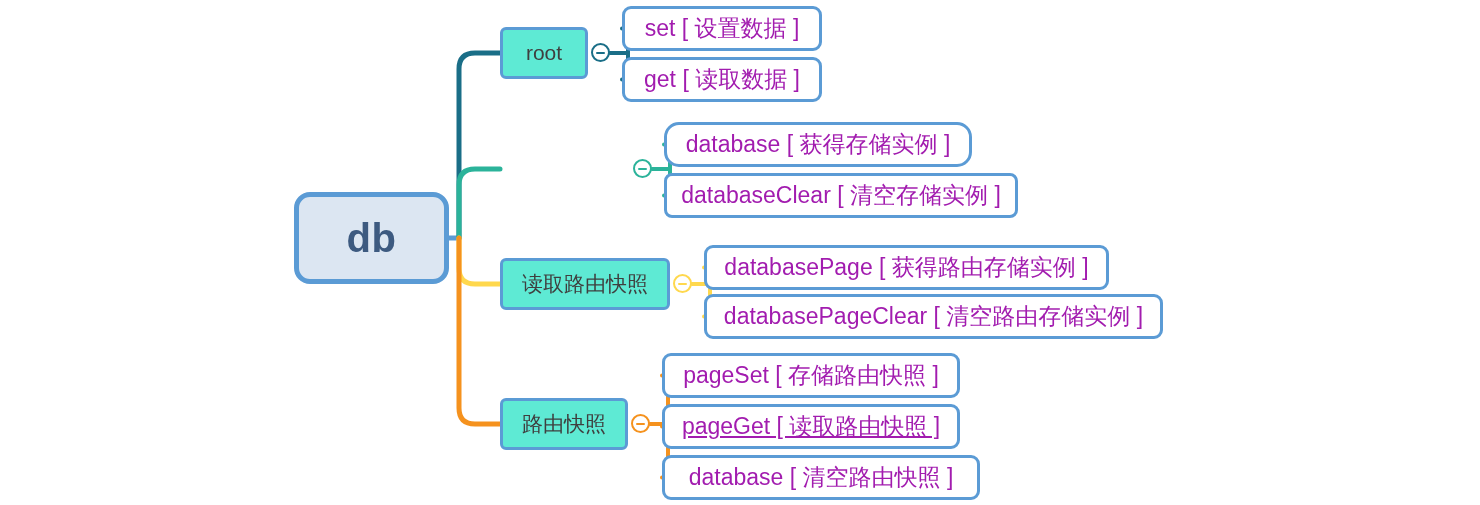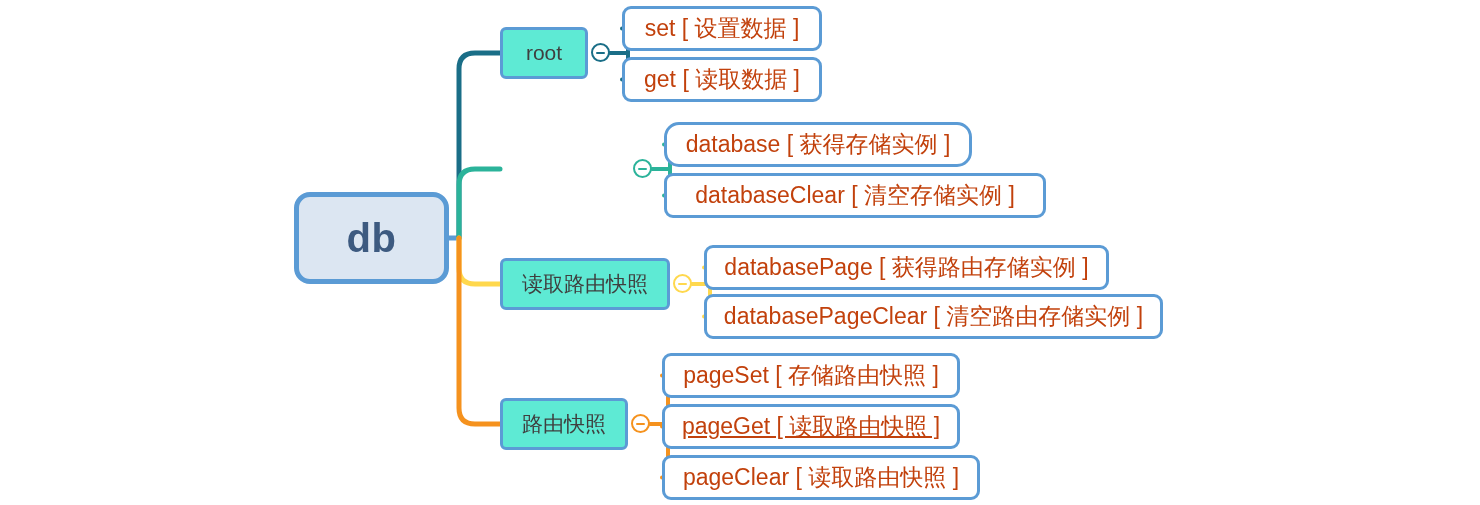--- a/index.html
+++ b/index.html
@@ -50,21 +50,21 @@
     border-radius: 6px;
     font-size: 21px;
     color: #3f3f3f;
   }
 
   .node-leaf {
     background: #ffffff;
     border: 3px solid #5b9bd5;
     border-radius: 9px;
     font-size: 23px;
-    color: #c2410c;
+    color: #a21caf;
     padding: 0 14px;
   }
 
   
   .toggle {
     position: absolute;
     width: 19px;
     height: 19px;
     border-radius: 50%;
     background: #ffffff;
@@ -122,21 +122,21 @@
     </div>
     <div class="node node-leaf" style="left: 622px; top: 57px; width: 200px; height: 45px;">
       <span>get [ 读取数据 ]</span>
     </div>
     <div class="toggle" style="left: 633px; top: 159px; border: 2px solid rgb(43, 179, 154);">
       <div class="bar" style="background: rgb(43, 179, 154);"></div>
     </div>
     <div class="node node-leaf" style="left: 664px; top: 122px; width: 308px; height: 45px; border-radius: 15px;">
       <span>database [ 获得存储实例 ]</span>
     </div>
-    <div class="node node-leaf" style="left: 664px; top: 173px; width: 382px; height: 45px;">
+    <div class="node node-leaf" style="left: 664px; top: 173px; width: 354px; height: 45px; border-radius: 8px;">
       <span>databaseClear [ 清空存储实例 ]</span>
     </div>
     <div class="node node-l2" style="left: 500px; top: 258px; width: 170px; height: 52px;">
       <span>读取路由快照</span>
     </div>
     <div class="toggle" style="left: 673px; top: 274px; border: 2px solid rgb(255, 216, 77);">
       <div class="bar" style="background: rgb(255, 216, 77);"></div>
     </div>
     <div class="node node-leaf" style="left: 704px; top: 245px; width: 405px; height: 45px;">
       <span>databasePage [ 获得路由存储实例 ]</span>
@@ -150,15 +150,15 @@
     <div class="toggle" style="left: 631px; top: 414px; border: 2px solid rgb(245, 146, 30);">
       <div class="bar" style="background: rgb(245, 146, 30);"></div>
     </div>
     <div class="node node-leaf" style="left: 662px; top: 353px; width: 298px; height: 45px;">
       <span>pageSet [ 存储路由快照 ]</span>
     </div>
     <div class="node node-leaf" style="left: 662px; top: 404px; width: 298px; height: 45px; text-decoration: underline;">
       <span>pageGet [ 读取路由快照 ]</span>
     </div>
     <div class="node node-leaf" style="left: 662px; top: 455px; width: 318px; height: 45px;">
-      <span>pageClear [ 读取路由快照 ]</span>
+      <span>database [ 清空路由快照 ]</span>
     </div>
   </div>
 
 </body></html>

